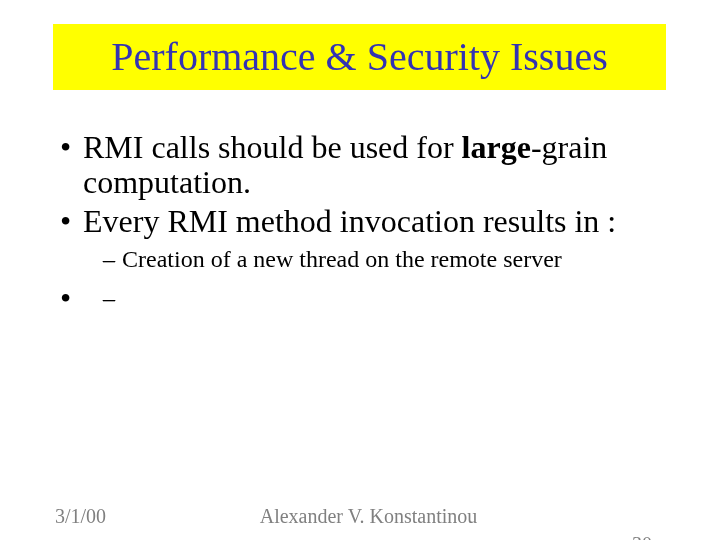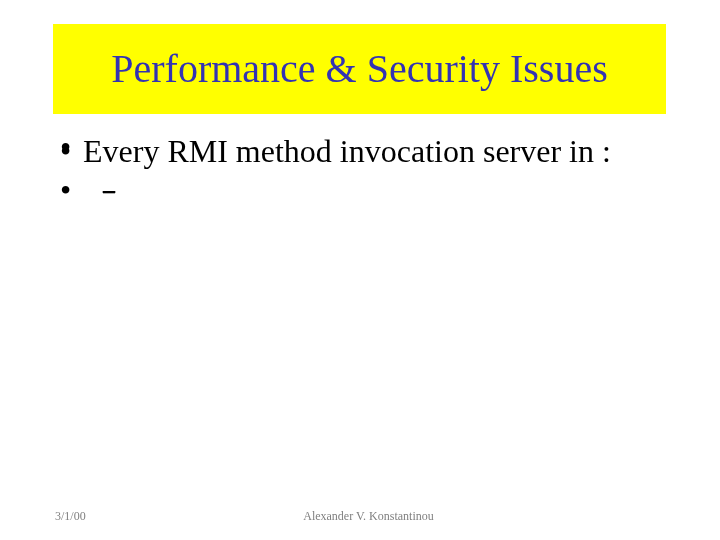--- a/index.html
+++ b/index.html
@@ -10,21 +10,21 @@
     background: #ffffff;
     overflow: hidden;
     font-family: "Liberation Serif", "DejaVu Serif", serif;
     color: #000000;
   }
   .banner {
     position: absolute;
     left: 53px;
     top: 24px;
     width: 613px;
-    height: 90px;
+    height: 66px;
     background: #ffff00;
     display: flex;
     align-items: center;
     justify-content: center;
   }
   .title {
     font-size: 40px;
     line-height: 1;
     color: #3333b3;
     white-space: nowrap;
@@ -51,42 +51,42 @@
   .li2 + .li1 { margin-top: 4px; }
   .li1 + .li2 { margin-top: 3px; }
   .li1 > .marker { position: absolute; left: 0; top: 0; }
   .li2 > .marker { position: absolute; left: 43px; top: 0; }
   .bold { font-weight: bold; }
   .footer-date,
   .footer-author,
   .footer-number {
     position: absolute;
     top: 506px;
-    font-size: 12px;
+    font-size: 20px;
     line-height: 20px;
     color: #808080;
   }
   .footer-date { left: 55px; }
   .footer-author { left: 17px; right: 0; text-align: center; }
   .footer-number { right: 68px; text-align: left; margin-top: 28px; }
 </style>
 </head>
 <body>
 
 <div class="slide">
 
   <div class="banner">
     <div class="title">Performance &amp; Security Issues</div>
   </div>
 
   <div class="content">
-      <div class="li1"><span class="marker">•</span></div>
-      <div class="li1"><span class="marker">•</span><span><span>Every RMI method invocation server in :</span></span></div>
+      <div class="li1"><span class="marker">•</span><span><span>RMI calls should be used for </span><span class="bold">large</span><span>-grain computation.</span></span></div>
+      <div class="li1"><span class="marker">•</span><span><span>Every RMI method invocation results in :</span></span></div>
       <div class="li2"><span class="marker">–</span></div>
-      <div class="li2"><span class="marker">–</span></div>
+      <div class="li2"><span class="marker">–</span><span><span>Creation of a new thread on the remote server</span></span></div>
       <div class="li1"><span class="marker">•</span></div>
       <div class="li2"><span class="marker">–</span></div>
       <div class="li2"><span class="marker">–</span></div>
     </div>
 
   <div class="footer-date">3/1/00</div>
 
   <div class="footer-author">Alexander V. Konstantinou</div>
 
   <div class="footer-number">30</div>

